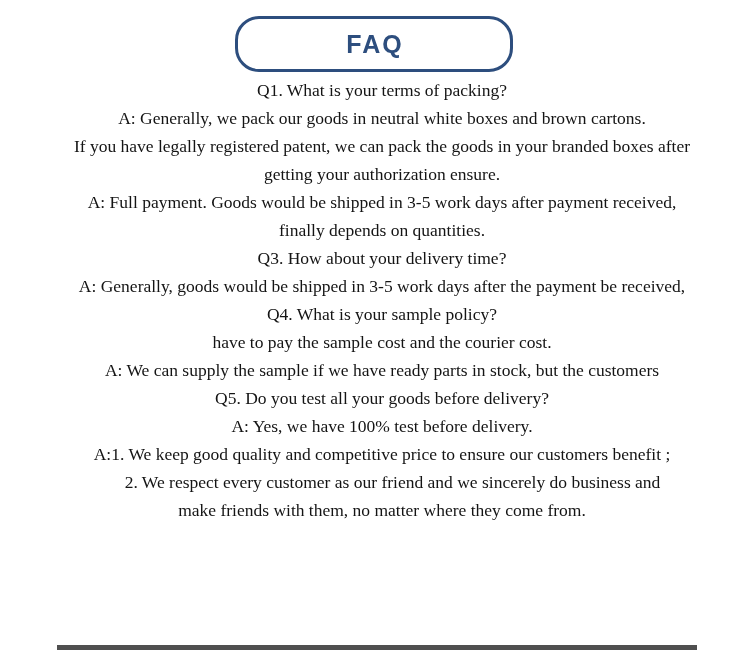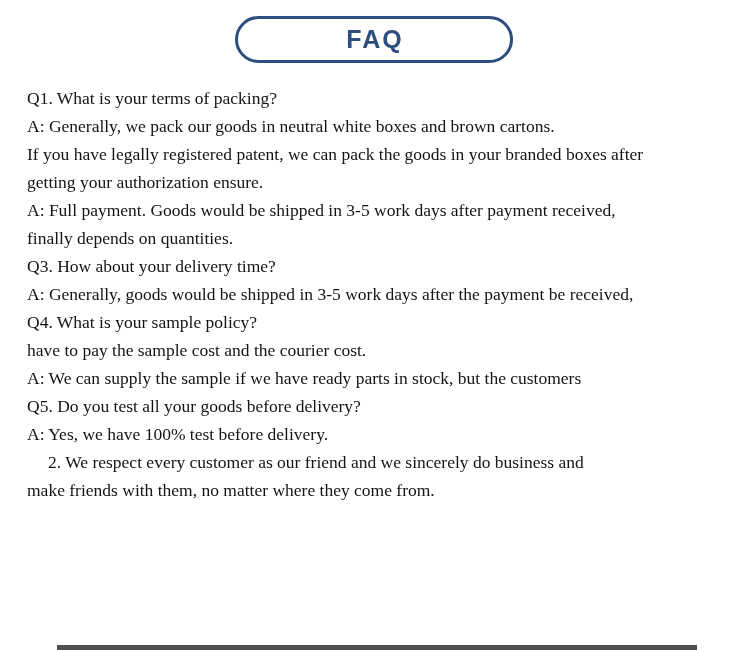--- a/index.html
+++ b/index.html
@@ -16,38 +16,39 @@
     font-family: "Liberation Serif", serif;
   }
   .page {
     position: relative;
     width: 750px; height: 650px;
     background: var(--bg);
   }
   .pill {
     position: absolute;
     left: 235px; top: 16px;
-    width: 278px; height: 47px;
+    width: 278px; height: 56px;
     border: 3px solid var(--accent);
     border-radius: 24px;
     display: flex; align-items: center; justify-content: center;
     background: var(--bg);
   }
   .pill-text {
     font-family: "Liberation Sans", sans-serif;
     font-weight: bold;
     font-size: 25px;
     letter-spacing: 2px;
     color: var(--accent);
     padding-left: 2px; 
   }
   .content {
     position: absolute;
-    left: 27px; top: 84px;
+    left: 27px; top: 76px;
     width: 710px;
+    text-align: center;
   }
   .line {
     height: 28px;
     line-height: 28px;
     font-size: 17.5px;
     color: var(--text);
     white-space: nowrap;
   }
   .indent { padding-left: 21px; }
   .bottom-divider {
@@ -73,19 +74,20 @@
     <div class="line">getting your authorization ensure.</div>
     <div class="line">A: Full payment. Goods would be shipped in 3-5 work days after payment received,</div>
     <div class="line">finally depends on quantities.</div>
     <div class="line">Q3. How about your delivery time?</div>
     <div class="line">A: Generally, goods would be shipped in 3-5 work days after the payment be received,</div>
     <div class="line">Q4. What is your sample policy?</div>
     <div class="line">have to pay the sample cost and the courier cost.</div>
     <div class="line">A: We can supply the sample if we have ready parts in stock, but the customers</div>
     <div class="line">Q5. Do you test all your goods before delivery?</div>
     <div class="line">A: Yes, we have 100% test before delivery.</div>
+    <div class="line">A:1. We keep good quality and competitive price to ensure our customers benefit ;</div>
     <div class="line indent">2. We respect every customer as our friend and we sincerely do business and</div>
     <div class="line">make friends with them, no matter where they come from.</div>
   </div>
 
   <div class="bottom-divider"></div>
 
 </div>
 
 </body></html>

